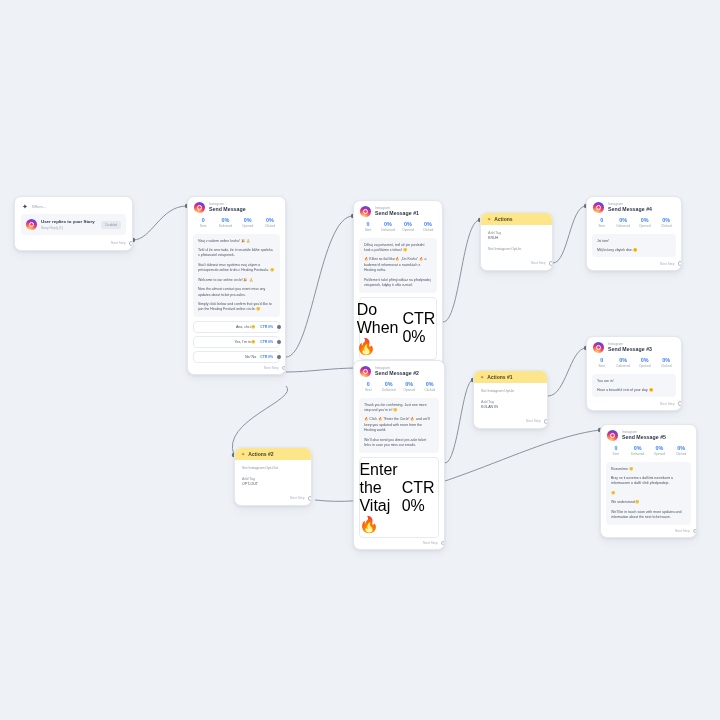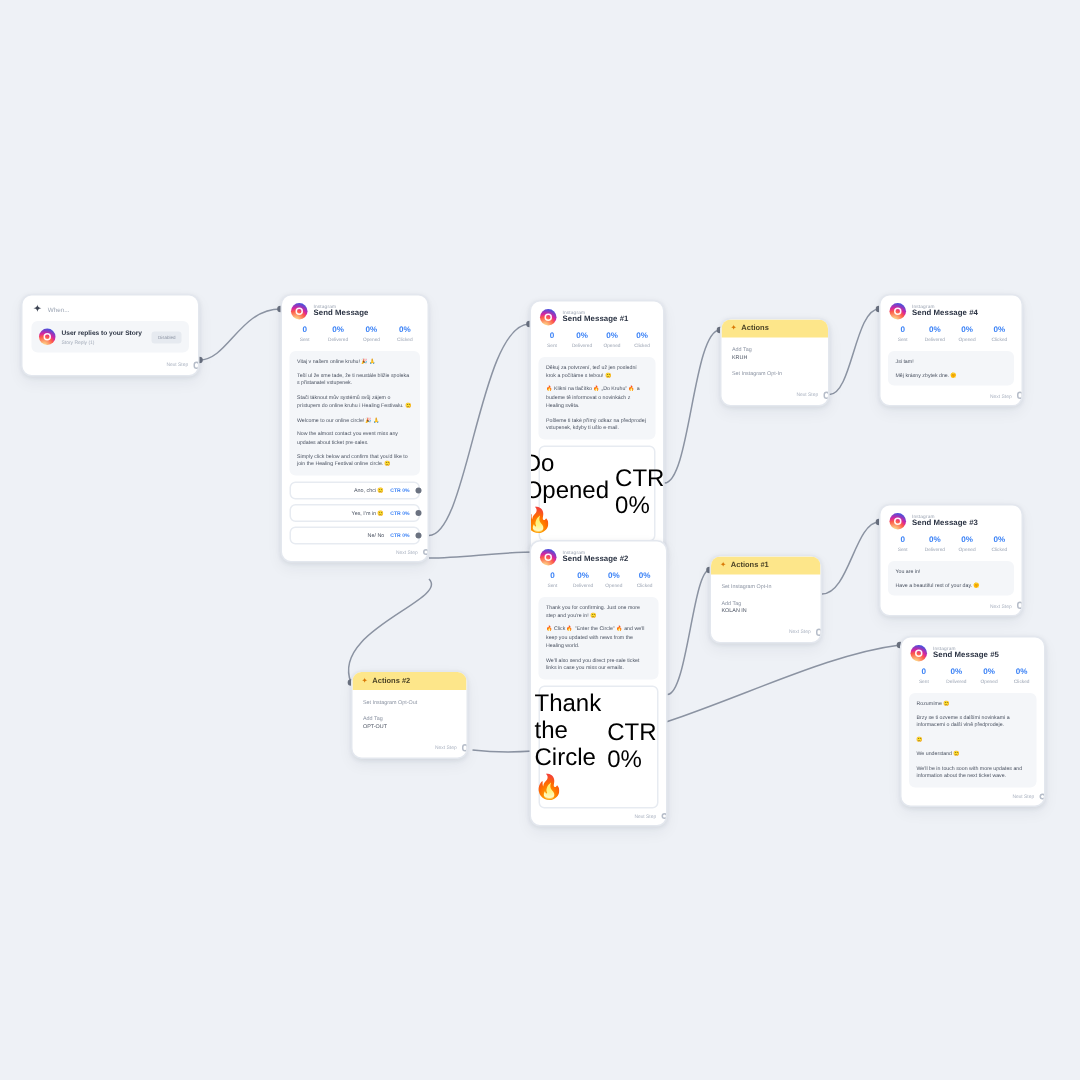--- a/index.html
+++ b/index.html
@@ -239,21 +239,21 @@
           <span class="sval">0%</span>
           <span class="slab">Clicked</span>
         </span>
     </div>
     <div class="bubble">
       <p>Děkuj za potvrzení, teď už jen poslední krok a počítáme s tebou! 🙂</p>
       <p>🔥 Klikni na tlačítko 🔥 „Do Kruhu" 🔥 a budeme tě informovat o novinkách z Healing světa.</p>
       <p>Pošleme ti také přímý odkaz na předprodej vstupenek, kdyby ti ušlo e-mail.</p>
     </div>
     <div class="btnrow">
-      <span class="qlab">Do Opened 🔥</span>
+      <span class="qlab">Do When 🔥</span>
       <span class="ctr">CTR 0%</span>
       <span class="dot"></span>
     </div>
     <div class="nstep">
       <span>Next Step</span>
       <span class="ring"></span>
     </div>
   </div>
 
   <div class="node" style="left:480px;top:212px;width:73px;">
@@ -337,21 +337,21 @@
           <span class="sval">0%</span>
           <span class="slab">Clicked</span>
         </span>
     </div>
     <div class="bubble">
       <p>Thank you for confirming. Just one more step and you're in! 🙂</p>
       <p>🔥 Click 🔥 "Enter the Circle" 🔥 and we'll keep you updated with news from the Healing world.</p>
       <p>We'll also send you direct pre-sale ticket links in case you miss our emails.</p>
     </div>
     <div class="btnrow">
-      <span class="qlab">Thank the Circle 🔥</span>
+      <span class="qlab">Enter the Vitaj 🔥</span>
       <span class="ctr">CTR 0%</span>
       <span class="dot"></span>
     </div>
     <div class="nstep">
       <span>Next Step</span>
       <span class="ring"></span>
     </div>
   </div>
 
   <div class="node" style="left:473px;top:370px;width:75px;">

